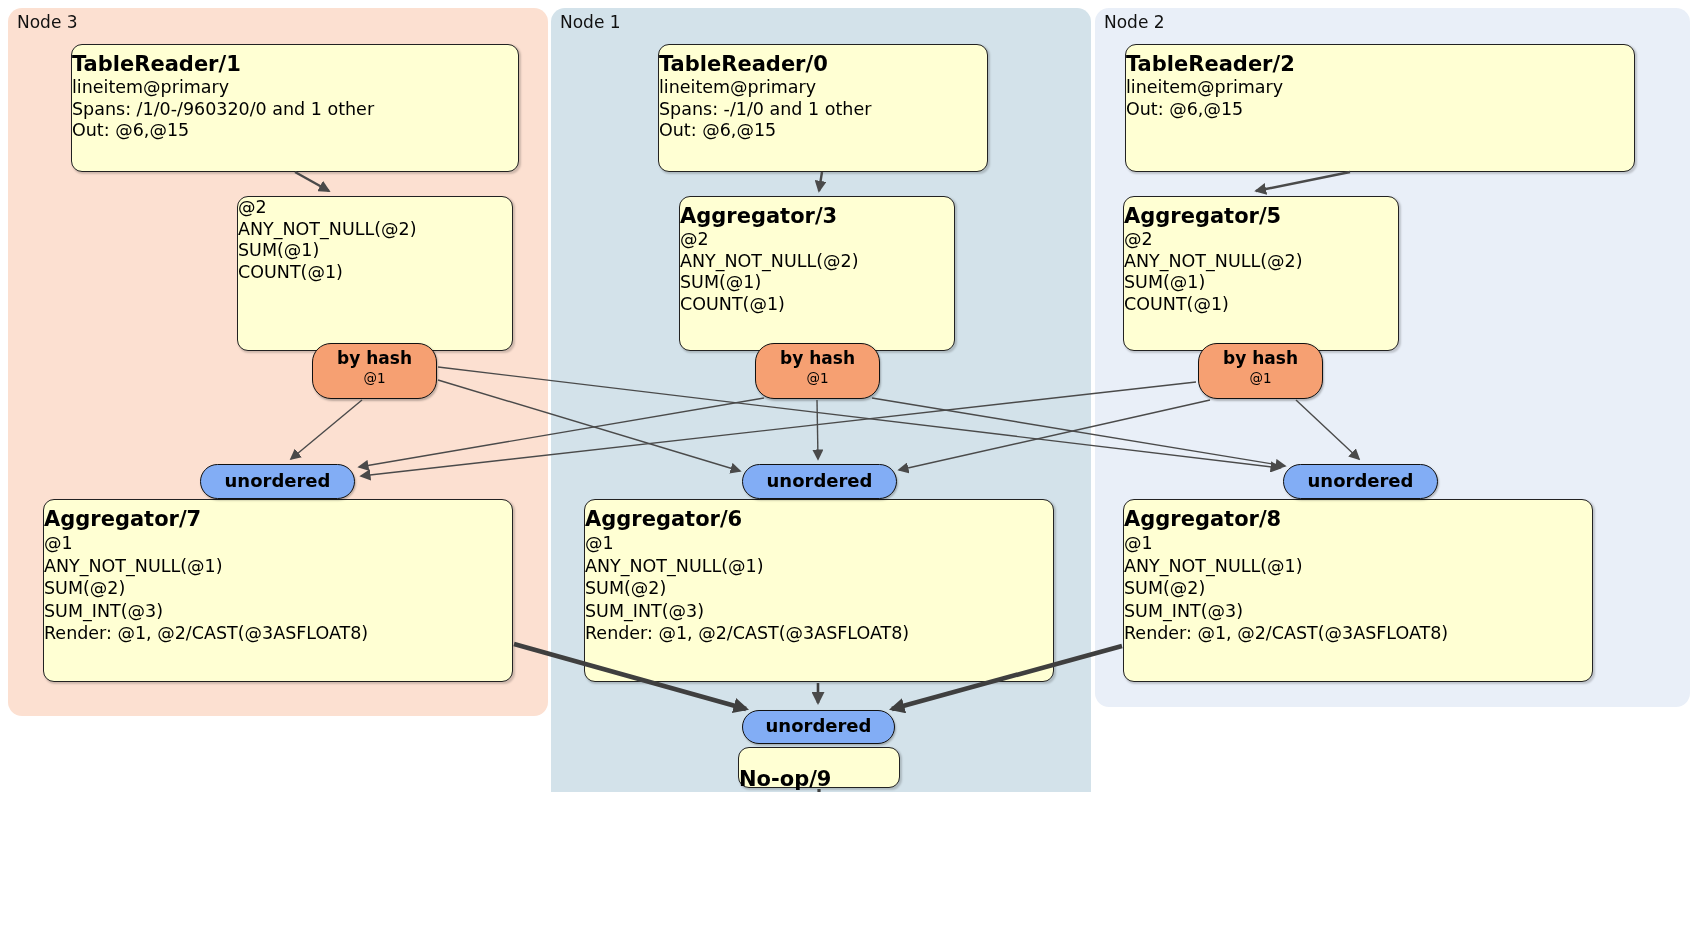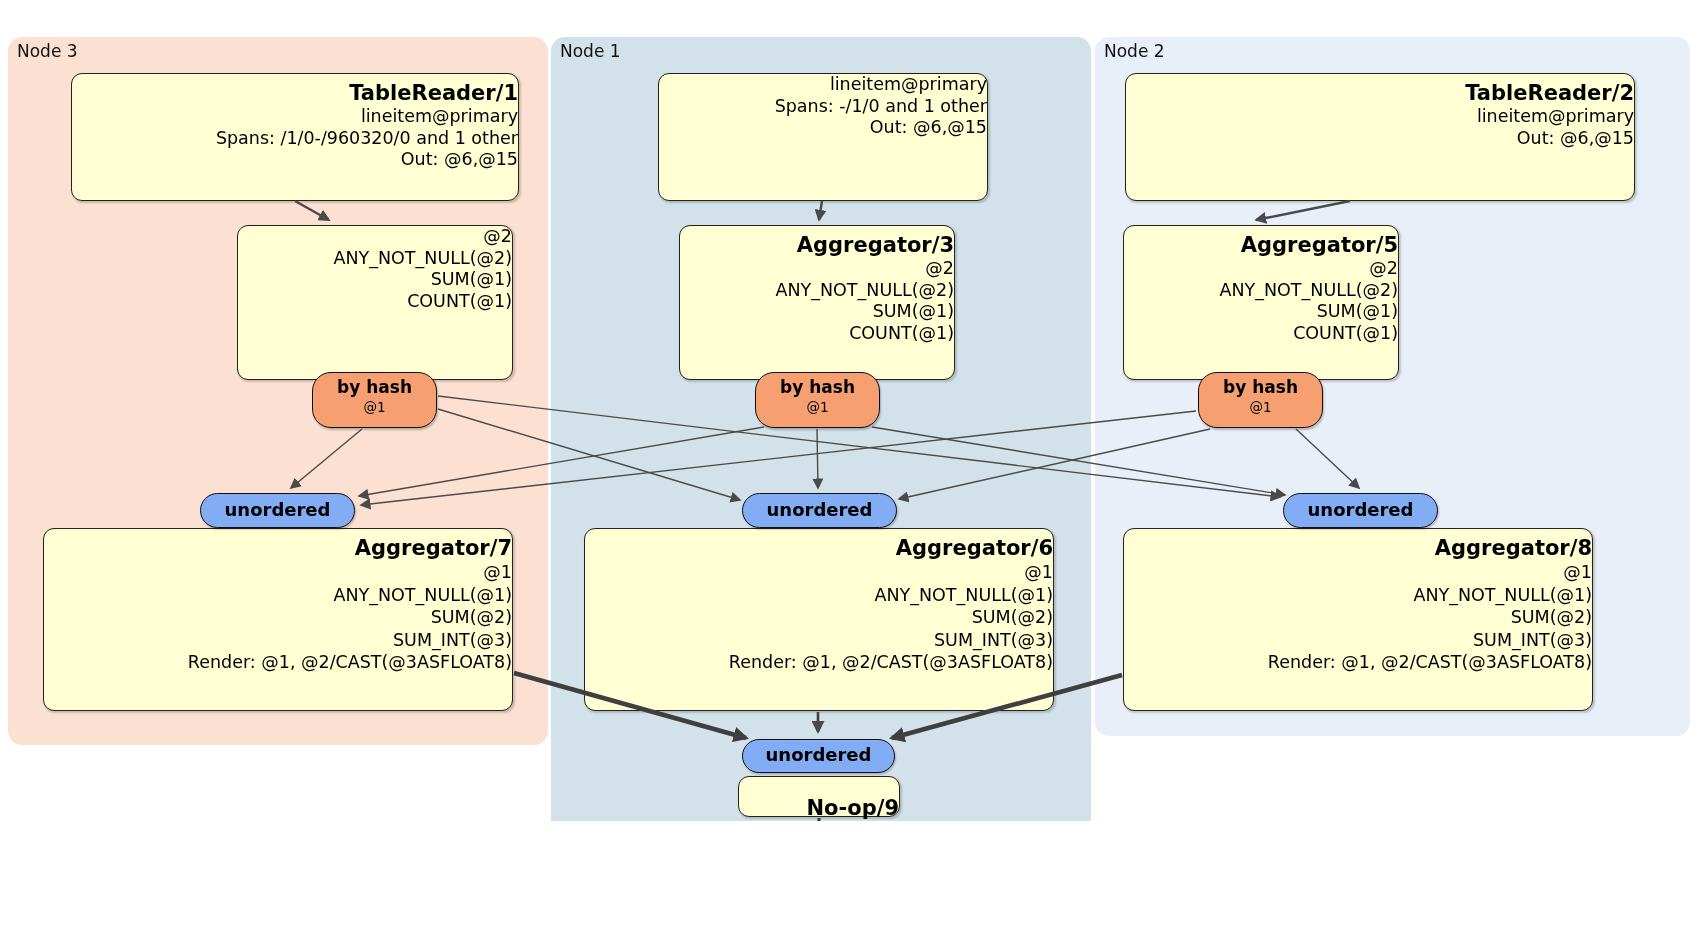--- a/index.html
+++ b/index.html
@@ -1,28 +1,28 @@
 <!DOCTYPE html>
 <html style="--node3_bg: #fce0d1; --node1_bg: #d3e2ea; --node2_bg: #e9eff8; --box_bg: #ffffd3; --router_bg: #f6a072; --sync_bg: #82adf5; --edge: #4a4a4a;"><head>
 <meta charset="utf-8">
 <style>
   html,body{margin:0;padding:0;background:#ffffff;}
   .canvas{
     position:relative;width:1708px;height:792px;overflow:hidden;
-    font-family:"DejaVu Sans","Liberation Sans",sans-serif;color:#000;margin-top:29px;
+    font-family:"DejaVu Sans","Liberation Sans",sans-serif;color:#000;
   }
   .region{position:absolute;border-radius:14px;z-index:0;}
   .region-label{position:absolute;left:9px;top:4px;font-size:17px;color:#111;}
   #region-node3{left:8px;top:8px;width:540px;height:708px;background:var(--node3_bg,#fce0d1);}
   #region-node1{left:551px;top:8px;width:540px;height:925px;background:var(--node1_bg,#d3e2ea);}
   #region-node2{left:1095px;top:8px;width:595px;height:699px;background:var(--node2_bg,#e9eff8);text-align:right;}
 
   .box{
     position:absolute;background:var(--box_bg,#ffffd3);border:1.4px solid #222;
-    border-radius:11px;z-index:1;text-align:right;box-sizing:border-box;
+    border-radius:11px;z-index:1;text-align:left;box-sizing:border-box;
     box-shadow:1.5px 1.5px 2px rgba(0,0,0,0.18);
   }
   .box .title{font-weight:bold;font-size:21px;line-height:26px;padding-top:6px;}
   .box .line{font-size:17.5px;line-height:21.5px;}
   .box.agg-bottom .line{line-height:22.5px;}
   .box.small-box .title{padding-top:18px;}
   .pill{
     position:absolute;z-index:2;text-align:center;border:1.6px solid #111;
     box-sizing:border-box;box-shadow:1px 1.5px 2px rgba(0,0,0,0.25);
   }
@@ -52,20 +52,21 @@
     <div class="region-label">Node 2</div>
   </div>
 
   <div class="box" style="left:71px;top:44px;width:448px;height:128px">
     <div class="title">TableReader/1</div>
     <div class="line">lineitem@primary</div>
     <div class="line">Spans: /1/0-/960320/0 and 1 other</div>
     <div class="line">Out: @6,@15</div>
   </div>
   <div class="box" style="left:658px;top:44px;width:330px;height:128px">
+    <div class="title">TableReader/0</div>
     <div class="line">lineitem@primary</div>
     <div class="line">Spans: -/1/0 and 1 other</div>
     <div class="line">Out: @6,@15</div>
   </div>
   <div class="box" style="left:1125px;top:44px;width:510px;height:128px">
     <div class="title">TableReader/2</div>
     <div class="line">lineitem@primary</div>
     <div class="line">Out: @6,@15</div>
   </div>
 

